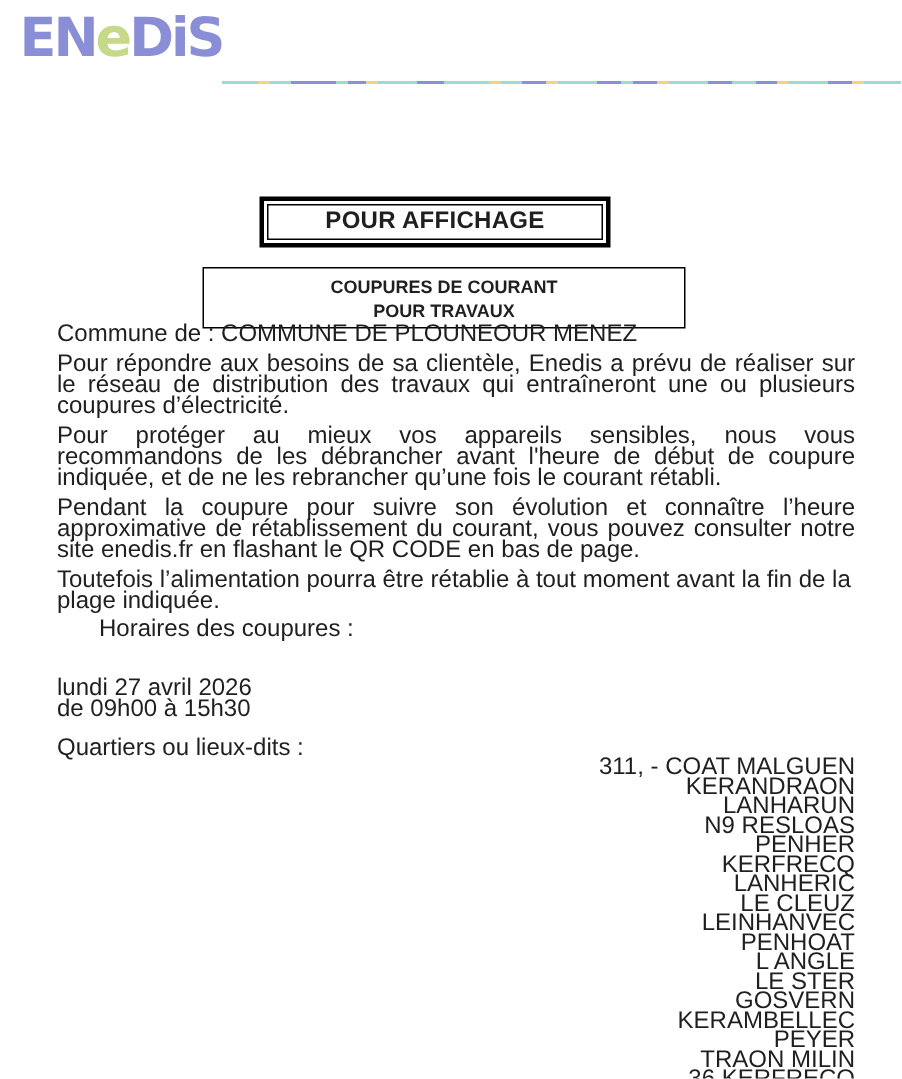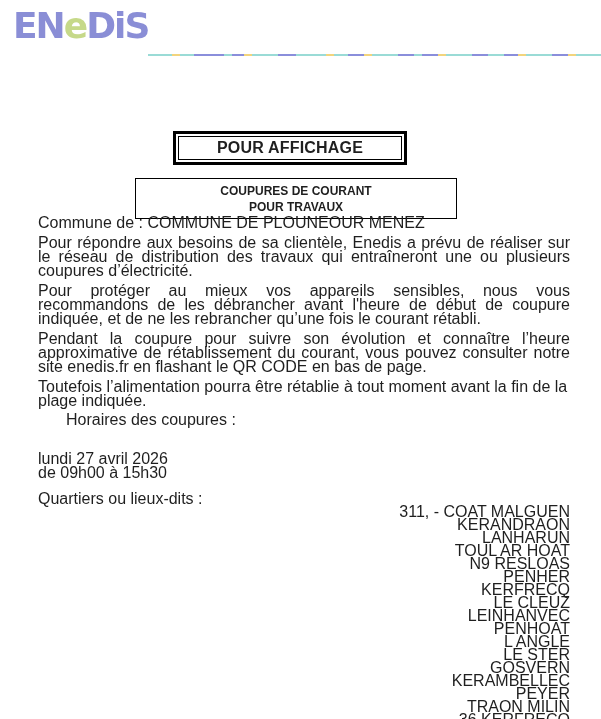--- a/index.html
+++ b/index.html
@@ -95,24 +95,24 @@
       <div>lundi 27 avril 2026</div>
       <div>de 09h00 à 15h30</div>
     </div>
 
     <div class="places">
       <div class="places-label">Quartiers ou lieux-dits :</div>
       <div>
           <div class="place">311, - COAT MALGUEN</div>
           <div class="place">KERANDRAON</div>
           <div class="place">LANHARUN</div>
-          <div class="place">TOUL AR HOAT</div>
           <div class="place">N9 RESLOAS</div>
           <div class="place">PENHER</div>
           <div class="place">KERFRECQ</div>
+          <div class="place">LANHERIC</div>
           <div class="place">LE CLEUZ</div>
           <div class="place">LEINHANVEC</div>
           <div class="place">PENHOAT</div>
           <div class="place">L ANGLE</div>
           <div class="place">LE STER</div>
           <div class="place">GOSVERN</div>
           <div class="place">KERAMBELLEC</div>
           <div class="place">PEYER</div>
           <div class="place">TRAON MILIN</div>
           <div class="place">36 KERFRECQ</div>

